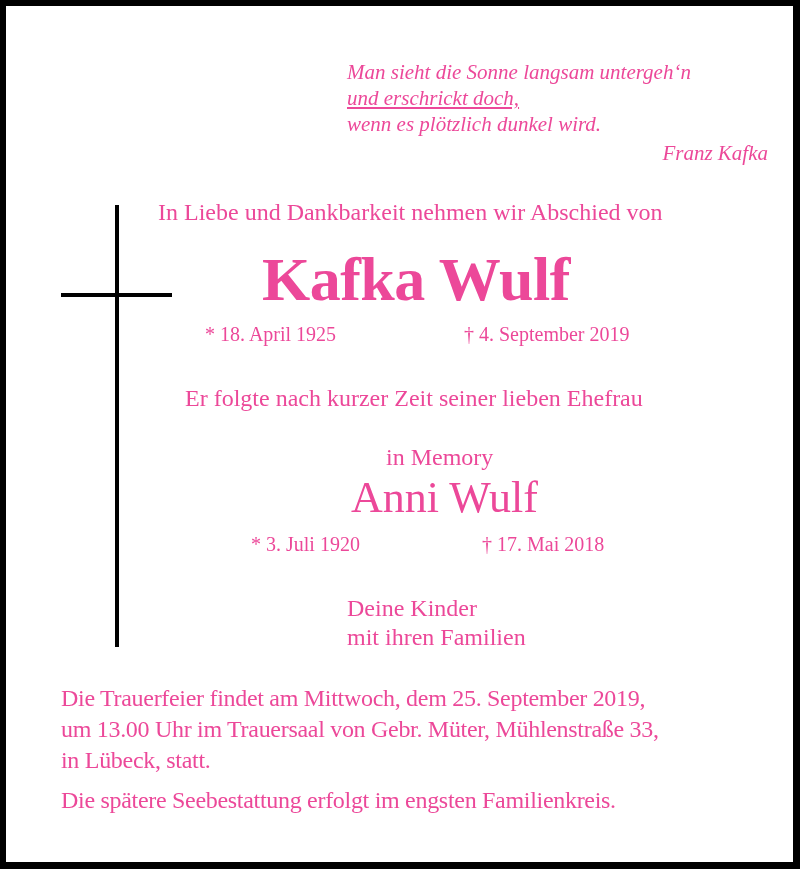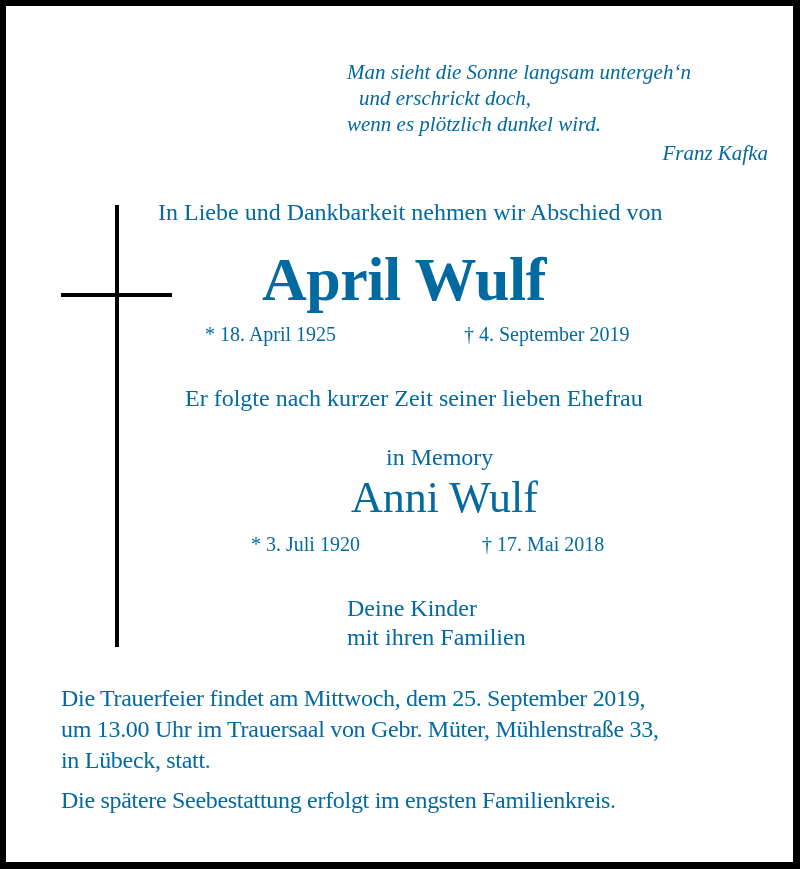--- a/index.html
+++ b/index.html
@@ -4,21 +4,21 @@
   <style>
     html, body { margin: 0; padding: 0; background: #ffffff; }
     body { width: 800px; height: 869px; position: relative; overflow: hidden; }
     .frame {
       position: absolute; left: 0; top: 0; width: 800px; height: 869px;
       box-sizing: border-box;
       border-top: 6px solid #000; border-left: 6px solid #000;
       border-right: 7px solid #000; border-bottom: 7px solid #000;
       background: #fff;
     }
-    .serif { font-family: "Liberation Serif", "DejaVu Serif", serif; color: #0369a1; }
+    .serif { font-family: "Liberation Serif", "DejaVu Serif", serif; color: #ec4899; }
     .abs { position: absolute; white-space: nowrap; }
 
     .quote-line { font-style: italic; font-size: 21px; line-height: 24px; }
     .quote-author { font-style: italic; font-size: 21px; }
 
     .intro { font-size: 24px; }
     .name-main { font-size: 62px; font-weight: bold; letter-spacing: -0.5px; }
     .dates { font-size: 20px; }
     .mid { font-size: 24px; }
     .name-second { font-size: 44px; margin-left: 6px; }
@@ -28,33 +28,33 @@
     .cross-v { position: absolute; left: 115px; top: 205px; width: 4px; height: 442px; background: #000; }
     .cross-h { position: absolute; left: 61px; top: 293px; width: 111px; height: 4px; background: #000; }
   </style>
 </head>
 <body>
 
 <div class="frame"></div>
 
 <div>
   <div class="abs serif quote-line" style="left:347px; top:60px;">Man sieht die Sonne langsam untergeh‘n</div>
-  <div class="abs serif quote-line" style="left:359px; top:86px;">und erschrickt doch,</div>
+  <div class="abs serif quote-line" style="left:347px; top:86px;text-decoration:underline;">und erschrickt doch,</div>
   <div class="abs serif quote-line" style="left:347px; top:112px;">wenn es plötzlich dunkel wird.</div>
   <div class="abs serif quote-author" style="right:32px; top:141px;">Franz Kafka</div>
 </div>
 
 <div>
   <div class="cross-v"></div>
   <div class="cross-h"></div>
 </div>
 
 <div class="abs serif intro" style="left:158px; top:199px;">In Liebe und Dankbarkeit nehmen wir Abschied von</div>
 
-<div class="abs serif name-main" style="left:262px; top:244px;">April Wulf</div>
+<div class="abs serif name-main" style="left:262px; top:244px;">Kafka Wulf</div>
 
 <div class="abs serif dates" style="left:205px; top:323px;">* 18. April 1925</div>
 <div class="abs serif dates" style="left:464px; top:323px;">† 4. September 2019</div>
 
 <div class="abs serif mid" style="left:185px; top:385px;">Er folgte nach kurzer Zeit seiner lieben Ehefrau</div>
 
 <div class="abs serif mid" style="left:386px; top:444px;font-family:Liberation Serif, serif;">in Memory</div>
 
 <div class="abs serif name-second" style="left:345px; top:472px;">Anni Wulf</div>
 

